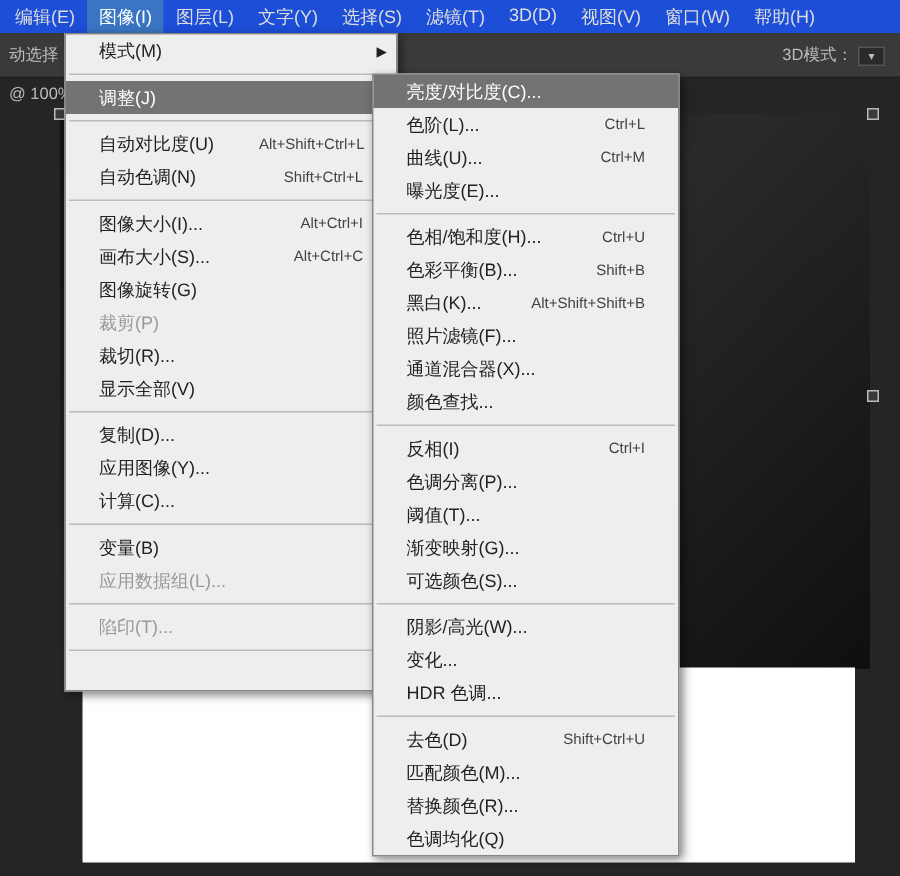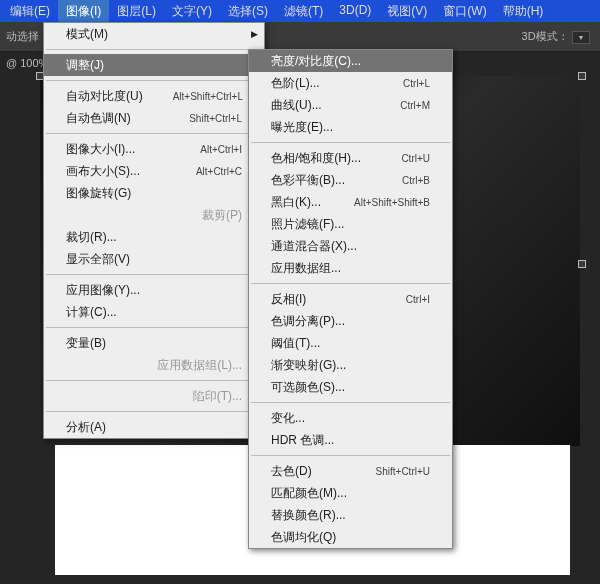--- a/index.html
+++ b/index.html
@@ -14,21 +14,21 @@
   .caret { font-size: 8px; }
   .statusbar { position: absolute; left: 6px; top: 57px; font-size: 11px; color: #bbb; }
   .tabbar { position: absolute; left: 270px; top: 57px; font-size: 11px; color: #bbb; display: flex; align-items: center; }
   .tabbar span.close { margin-left: 6px; font-size: 10px; }
   .img-placeholder { position: absolute; left: 40px; top: 76px; width: 540px; height: 370px; background: linear-gradient(135deg, #111 0%, #2a2a2a 50%, #0f0f0f 100%); }
   .paper { position: absolute; left: 55px; top: 445px; width: 515px; height: 130px; background: #fff; }
   .handle { position: absolute; width: 8px; height: 8px; background: #3a3a3a; border: 1px solid #bbb; }
   .menu { position: absolute; background: #eee; border: 1px solid #888; box-shadow: 2px 2px 6px rgba(0,0,0,0.5); font-size: 12px; color: #222; }
   .menu-row { display: flex; align-items: center; height: 22px; padding: 0 22px 0 22px; position: relative; }
   .menu-row.highlight { background: #737373; color: #fff; }
-  .menu-row.disabled { color: #999; text-align: right; }
+  .menu-row.disabled { color: #999; }
   .menu-row .label { flex: 1; white-space: nowrap; }
   .menu-row .shortcut { margin-left: 30px; color: #444; font-size: 10px; }
   .menu-row .arrow { position: absolute; right: 6px; font-size: 9px; }
   .menu-sep { height: 1px; background: #bbb; margin: 4px 2px; }
   #menu1 { left: 43px; top: 22px; width: 222px; }
   #menu2 { left: 248px; top: 49px; width: 205px; }
 </style>
 </head>
 <body>
 
@@ -104,40 +104,42 @@
       <span class="label">裁剪(P)</span>
     </div>
     <div class="menu-row">
       <span class="label">裁切(R)...</span>
     </div>
     <div class="menu-row">
       <span class="label">显示全部(V)</span>
     </div>
     <div class="menu-sep"></div>
     <div class="menu-row">
+      <span class="label">复制(D)...</span>
+    </div>
+    <div class="menu-row">
       <span class="label">应用图像(Y)...</span>
     </div>
     <div class="menu-row">
       <span class="label">计算(C)...</span>
     </div>
     <div class="menu-sep"></div>
     <div class="menu-row">
       <span class="label">变量(B)</span>
       <span class="arrow">▶</span>
     </div>
     <div class="menu-row disabled">
       <span class="label">应用数据组(L)...</span>
     </div>
     <div class="menu-sep"></div>
     <div class="menu-row disabled">
       <span class="label">陷印(T)...</span>
     </div>
     <div class="menu-sep"></div>
     <div class="menu-row">
-      <span class="label">分析(A)</span>
       <span class="arrow">▶</span>
     </div>
   </div>
 <div class="menu" id="menu2">
     <div class="menu-row highlight">
       <span class="label">亮度/对比度(C)...</span>
     </div>
     <div class="menu-row">
       <span class="label">色阶(L)...</span>
       <span class="shortcut">Ctrl+L</span>
@@ -149,54 +151,57 @@
     <div class="menu-row">
       <span class="label">曝光度(E)...</span>
     </div>
     <div class="menu-sep"></div>
     <div class="menu-row">
       <span class="label">色相/饱和度(H)...</span>
       <span class="shortcut">Ctrl+U</span>
     </div>
     <div class="menu-row">
       <span class="label">色彩平衡(B)...</span>
-      <span class="shortcut">Ctrl+B</span>
+      <span class="shortcut">Shift+B</span>
     </div>
     <div class="menu-row">
       <span class="label">黑白(K)...</span>
       <span class="shortcut">Alt+Shift+Shift+B</span>
     </div>
     <div class="menu-row">
       <span class="label">照片滤镜(F)...</span>
     </div>
     <div class="menu-row">
       <span class="label">通道混合器(X)...</span>
     </div>
     <div class="menu-row">
-      <span class="label">应用数据组...</span>
+      <span class="label">颜色查找...</span>
     </div>
     <div class="menu-sep"></div>
     <div class="menu-row">
       <span class="label">反相(I)</span>
       <span class="shortcut">Ctrl+I</span>
     </div>
     <div class="menu-row">
       <span class="label">色调分离(P)...</span>
     </div>
     <div class="menu-row">
       <span class="label">阈值(T)...</span>
     </div>
     <div class="menu-row">
       <span class="label">渐变映射(G)...</span>
     </div>
     <div class="menu-row">
       <span class="label">可选颜色(S)...</span>
     </div>
     <div class="menu-sep"></div>
     <div class="menu-row">
+      <span class="label">阴影/高光(W)...</span>
+    </div>
+    <div class="menu-row">
       <span class="label">变化...</span>
     </div>
     <div class="menu-row">
       <span class="label">HDR 色调...</span>
     </div>
     <div class="menu-sep"></div>
     <div class="menu-row">
       <span class="label">去色(D)</span>
       <span class="shortcut">Shift+Ctrl+U</span>
     </div>

